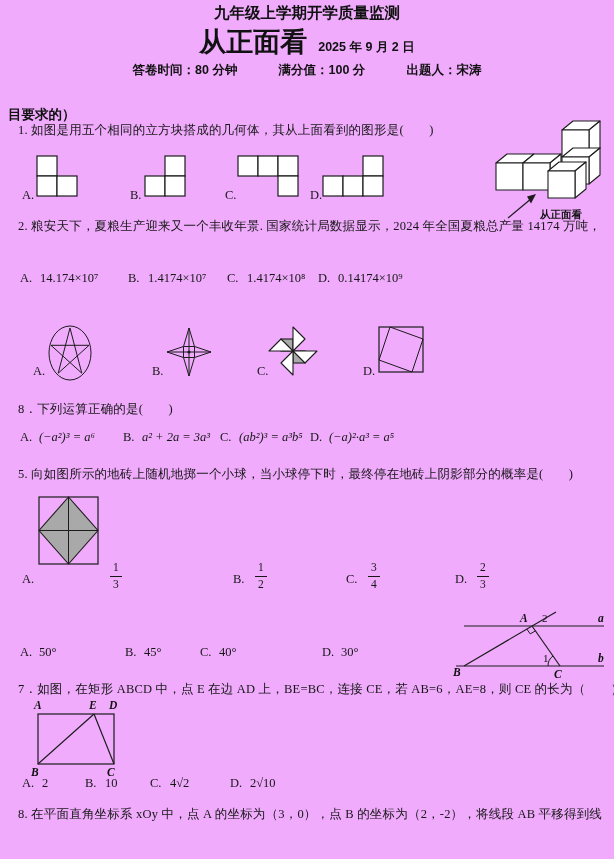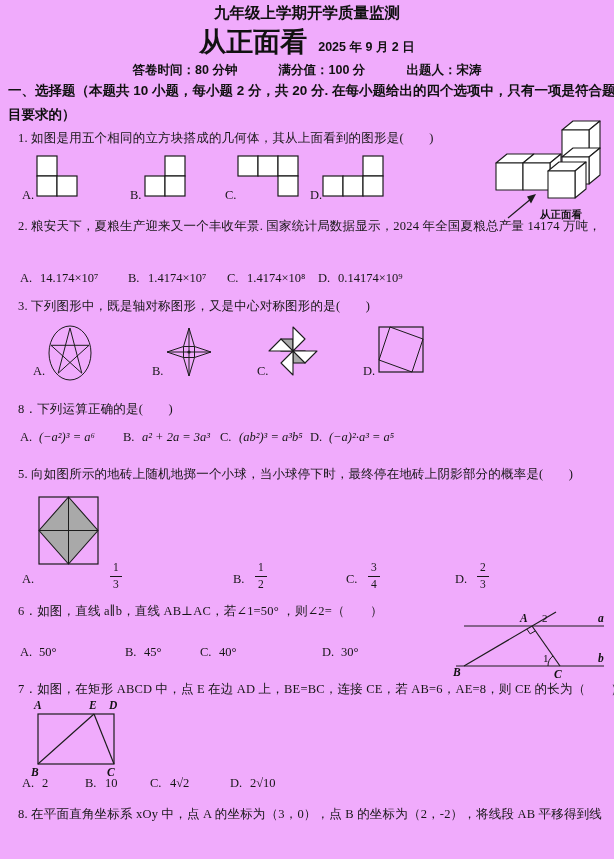--- a/index.html
+++ b/index.html
@@ -38,24 +38,23 @@
     <span class="hdr" style="font-size:27px;vertical-align:baseline;">从正面看</span>
     <span class="hdr" style="font-size:12.5px;margin-left:7px;">2025 年 9 月 2 日</span>
   </div>
 
   <div class="abs center" style="top:62px;font-size:12.5px;">
     <span class="hdr">答卷时间：80 分钟</span>
     <span class="hdr" style="margin-left:38px;">满分值：100 分</span>
     <span class="hdr" style="margin-left:38px;">出题人：宋涛</span>
   </div>
 
-  <div class="abs hdr" style="left:8px;top:82px;font-size:13.5px;white-space:pre;">一、选择题（本题共 10 小题，每小题 2 分，共 20 分. 在每小题给出的四个选项中，只有一项是符合题</div>
   <div class="abs hdr" style="left:8px;top:106px;font-size:13.5px;white-space:pre;">目要求的）</div>
 
-  <div class="abs stem" style="left:18px;top:130px;">1. 如图是用五个相同的立方块搭成的几何体，其从上面看到的图形是(　　)</div>
+  <div class="abs stem" style="left:18px;top:122px;">1. 如图是用五个相同的立方块搭成的几何体，其从上面看到的图形是(　　)</div>
 
   <span class="abs opt-label" style="left:22px;top:188px;">A.</span>
   <svg class="abs" style="left:36px;top:155px;" width="44" height="44" viewBox="0 0 44 44">
     <rect class="cell" x="1" y="1" width="20" height="20"></rect>
     <rect class="cell" x="1" y="21" width="20" height="20"></rect>
     <rect class="cell" x="21" y="21" width="20" height="20"></rect>
   </svg>
 
   <span class="abs opt-label" style="left:130px;top:188px;">B.</span>
   <svg class="abs" style="left:144px;top:155px;" width="44" height="44" viewBox="0 0 44 44">
@@ -109,21 +108,20 @@
 
   <span class="abs opt-label" style="left:20px;top:271px;">A.</span>
   <span class="abs opt-text" style="left:40px;top:271px;text-align:center;">14.174×10⁷</span>
   <span class="abs opt-label" style="left:128px;top:271px;">B.</span>
   <span class="abs opt-text" style="left:148px;top:271px;">1.4174×10⁷</span>
   <span class="abs opt-label" style="left:227px;top:271px;">C.</span>
   <span class="abs opt-text" style="left:247px;top:271px;">1.4174×10⁸</span>
   <span class="abs opt-label" style="left:318px;top:271px;">D.</span>
   <span class="abs opt-text" style="left:338px;top:271px;">0.14174×10⁹</span>
 
-  <div class="abs stem" style="left:18px;top:298px;">3. 下列图形中，既是轴对称图形，又是中心对称图形的是(　　)</div>
 
   <span class="abs opt-label" style="left:33px;top:364px;">A.</span>
   <svg class="abs" style="left:47px;top:324px;" width="48" height="58" viewBox="0 0 48 58">
     <ellipse class="ln-thin" cx="23" cy="29" rx="21" ry="27"></ellipse>
     <path class="ln-thin" d="M23,4 L11.2,49.2 L42,21.3 L4,21.3 L34.8,49.2 Z"></path>
   </svg>
 
   <span class="abs opt-label" style="left:152px;top:364px;">B.</span>
   <svg class="abs" style="left:164px;top:326px;" width="50" height="52" viewBox="0 0 50 52">
     <polygon class="ln-thin" points="25,2 30.5,20.5 47,26 30.5,31.5 25,50 19.5,31.5 3,26 19.5,20.5"></polygon>
@@ -183,21 +181,20 @@
   <span class="abs frac" style="left:368px;top:562px;">
     <span class="num">3</span>
     <span class="den">4</span>
   </span>
   <span class="abs opt-label" style="left:455px;top:572px;">D.</span>
   <span class="abs frac" style="left:477px;top:562px;">
     <span class="num">2</span>
     <span class="den">3</span>
   </span>
 
-  <div class="abs stem" style="left:18px;top:603px;">6．如图，直线 a∥b，直线 AB⊥AC，若∠1=50° ，则∠2=（　　）</div>
 
   <span class="abs opt-label" style="left:20px;top:645px;">A.</span>
   <span class="abs opt-text" style="left:39px;top:645px;">50°</span>
   <span class="abs opt-label" style="left:125px;top:645px;">B.</span>
   <span class="abs opt-text" style="left:144px;top:645px;">45°</span>
   <span class="abs opt-label" style="left:200px;top:645px;">C.</span>
   <span class="abs opt-text" style="left:219px;top:645px;">40°</span>
   <span class="abs opt-label" style="left:322px;top:645px;">D.</span>
   <span class="abs opt-text" style="left:341px;top:645px;">30°</span>
 

